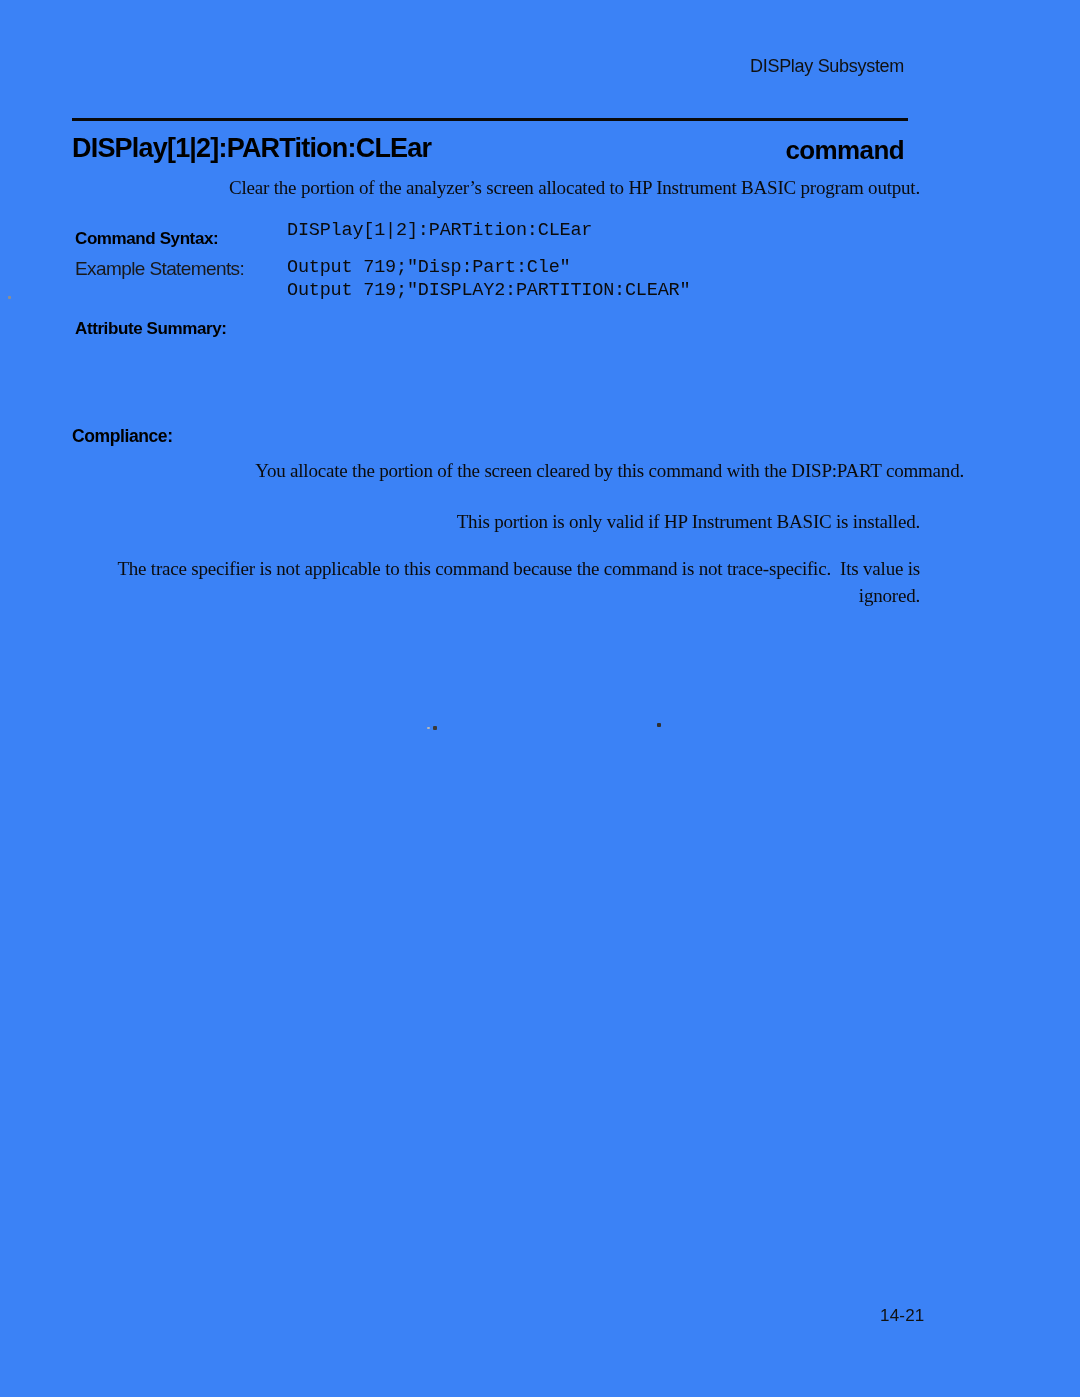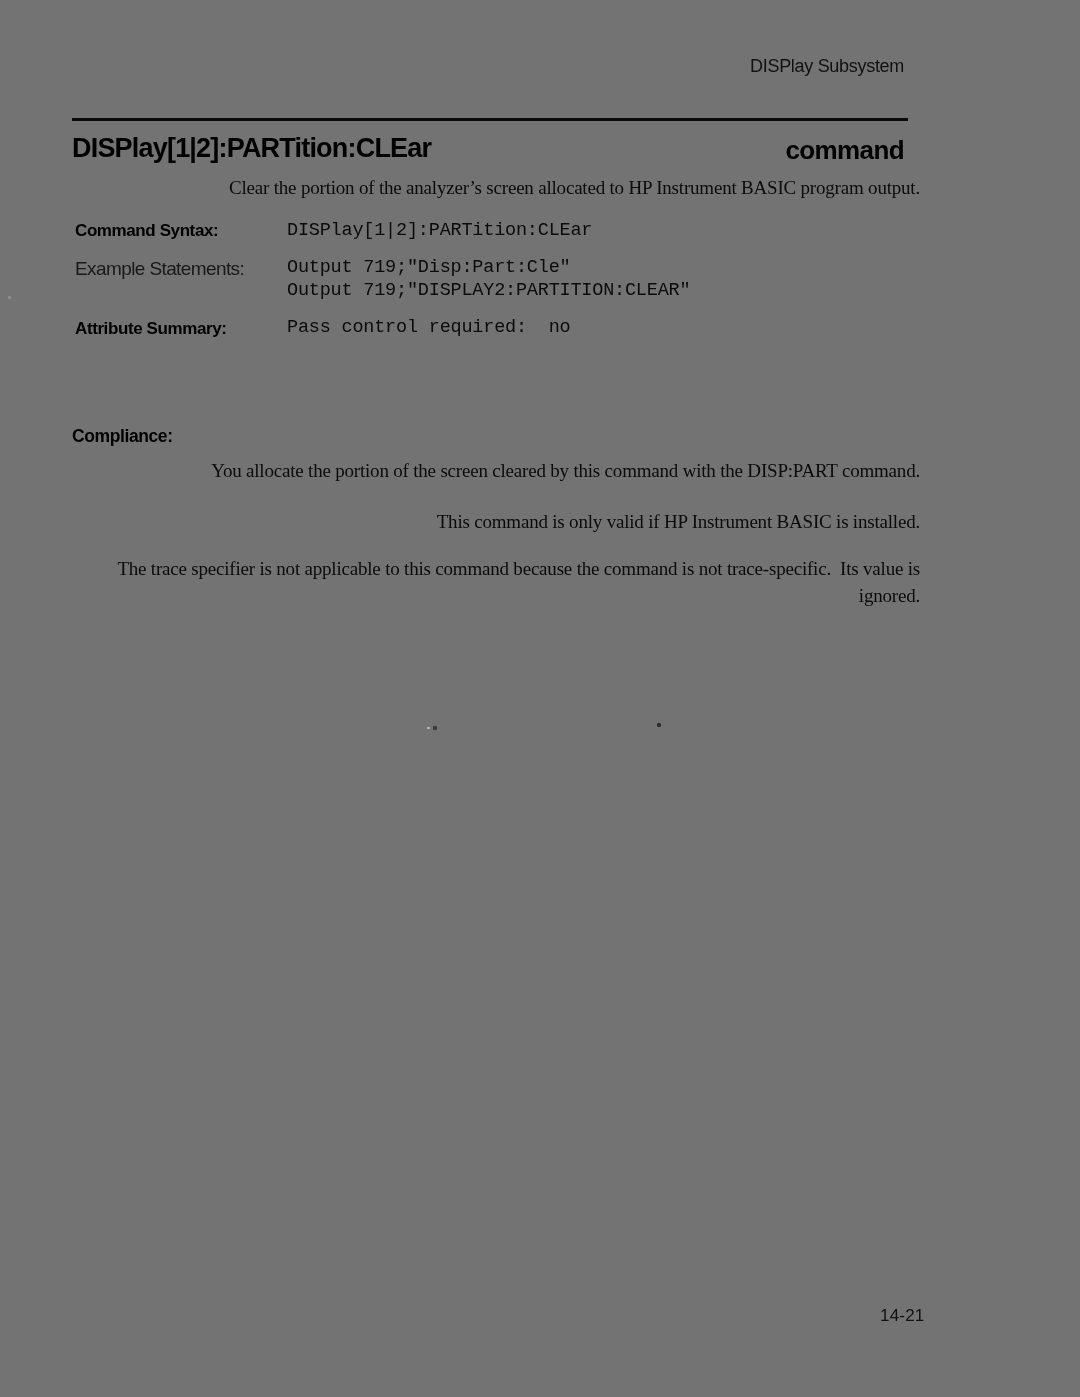--- a/index.html
+++ b/index.html
@@ -1,21 +1,21 @@
 <!DOCTYPE html>
 <html><head>
 <meta charset="utf-8">
 <style>
   html, body { margin: 0; padding: 0; background: #e8e8e8; }
   .page {
     position: relative;
     width: 1080px;
     height: 1397px;
     margin: 0 auto;
-    background: #737373;
+    background: #3b82f6;
     color: #0b0b0b;
     overflow: hidden;
     font-family: "Liberation Serif", serif;
   }
   .sans  { font-family: "Liberation Sans", sans-serif; }
   .serif { font-family: "Liberation Serif", serif; text-align: right; }
   .mono  { font-family: "Liberation Mono", monospace; }
 
   .running-header {
     position: absolute; top: 56px; right: 176px;
@@ -42,36 +42,36 @@
     position: absolute; left: 75px;
     font-size: 17px; font-weight: bold; letter-spacing: -0.4px; color: #000;
   }
   .ref-label.light {
     font-weight: normal; font-size: 19px; letter-spacing: -0.6px; color: #191919;
   }
   .ref-value {
     position: absolute; left: 287px;
     font-size: 18.5px; letter-spacing: -0.2px; white-space: pre; color: #0b0b0b;
   }
-  .pos-syntax-label   { top: 221px; }
+  .pos-syntax-label   { top: 229px; }
   .pos-syntax-value   { top: 220px; }
   .pos-example-label  { top: 258px; }
   .pos-example-value  { top: 256px; line-height: 23.3px; }
   .pos-attr-label     { top: 319px; }
   .pos-attr-value     { top: 317px; line-height: 21.7px; }
 
   .desc-label {
     position: absolute; top: 426px; left: 72px;
     font-size: 17.5px; font-weight: bold; letter-spacing: -0.4px; color: #000;
   }
   .body-para {
     position: absolute; left: 72px; width: 848px;
     font-size: 19px; letter-spacing: -0.2px; line-height: 27px; white-space: pre-wrap;
   }
-  .pos-para-0 { top: 457px; }
+  .pos-para-0 { top: 457px; margin-left: 44px; }
   .pos-para-1 { top: 508px; }
   .pos-para-2 { top: 555px; }
 
   .page-number {
     position: absolute; top: 1306px; left: 855px;
     font-size: 17px; letter-spacing: 0.2px; color: #111; margin-left: 25px;
   }
 
   .speck { position: absolute; border-radius: 1px; }
   .speck-a { top: 726px; left: 433px; width: 4px; height: 4px; background: #3a3a3a; }
@@ -94,26 +94,26 @@
 
   <div class="intro serif">Clear the portion of the analyzer’s screen allocated to HP Instrument BASIC program output.</div>
 
   <div class="ref-label sans pos-syntax-label">Command Syntax:</div>
   <div class="ref-value mono pos-syntax-value">DISPlay[1|2]:PARTition:CLEar</div>
 
   <div class="ref-label light sans pos-example-label">Example Statements:</div>
   <div class="ref-value mono pos-example-value"><div>Output 719;"Disp:Part:Cle"</div><div>Output 719;"DISPLAY2:PARTITION:CLEAR"</div></div>
 
   <div class="ref-label sans pos-attr-label">Attribute Summary:</div>
-  <div class="ref-value mono pos-attr-value"><div>Pass control required:  no</div></div>
+  <div class="ref-value mono pos-attr-value"></div>
 
   <div class="desc-label sans">Compliance:</div>
 
   <div class="body-para serif pos-para-0">You allocate the portion of the screen cleared by this command with the DISP:PART command.</div>
-  <div class="body-para serif pos-para-1">This command is only valid if HP Instrument BASIC is installed.</div>
+  <div class="body-para serif pos-para-1">This portion is only valid if HP Instrument BASIC is installed.</div>
   <div class="body-para serif pos-para-2">The trace specifier is not applicable to this command because the command is not trace-specific.  Its value is ignored.</div>
 
   <div class="page-number sans">14-21</div>
 
   <div class="speck speck-a"></div>
   <div class="speck speck-a2"></div>
   <div class="speck speck-b"></div>
   <div class="speck speck-c"></div>
 
 </div>

